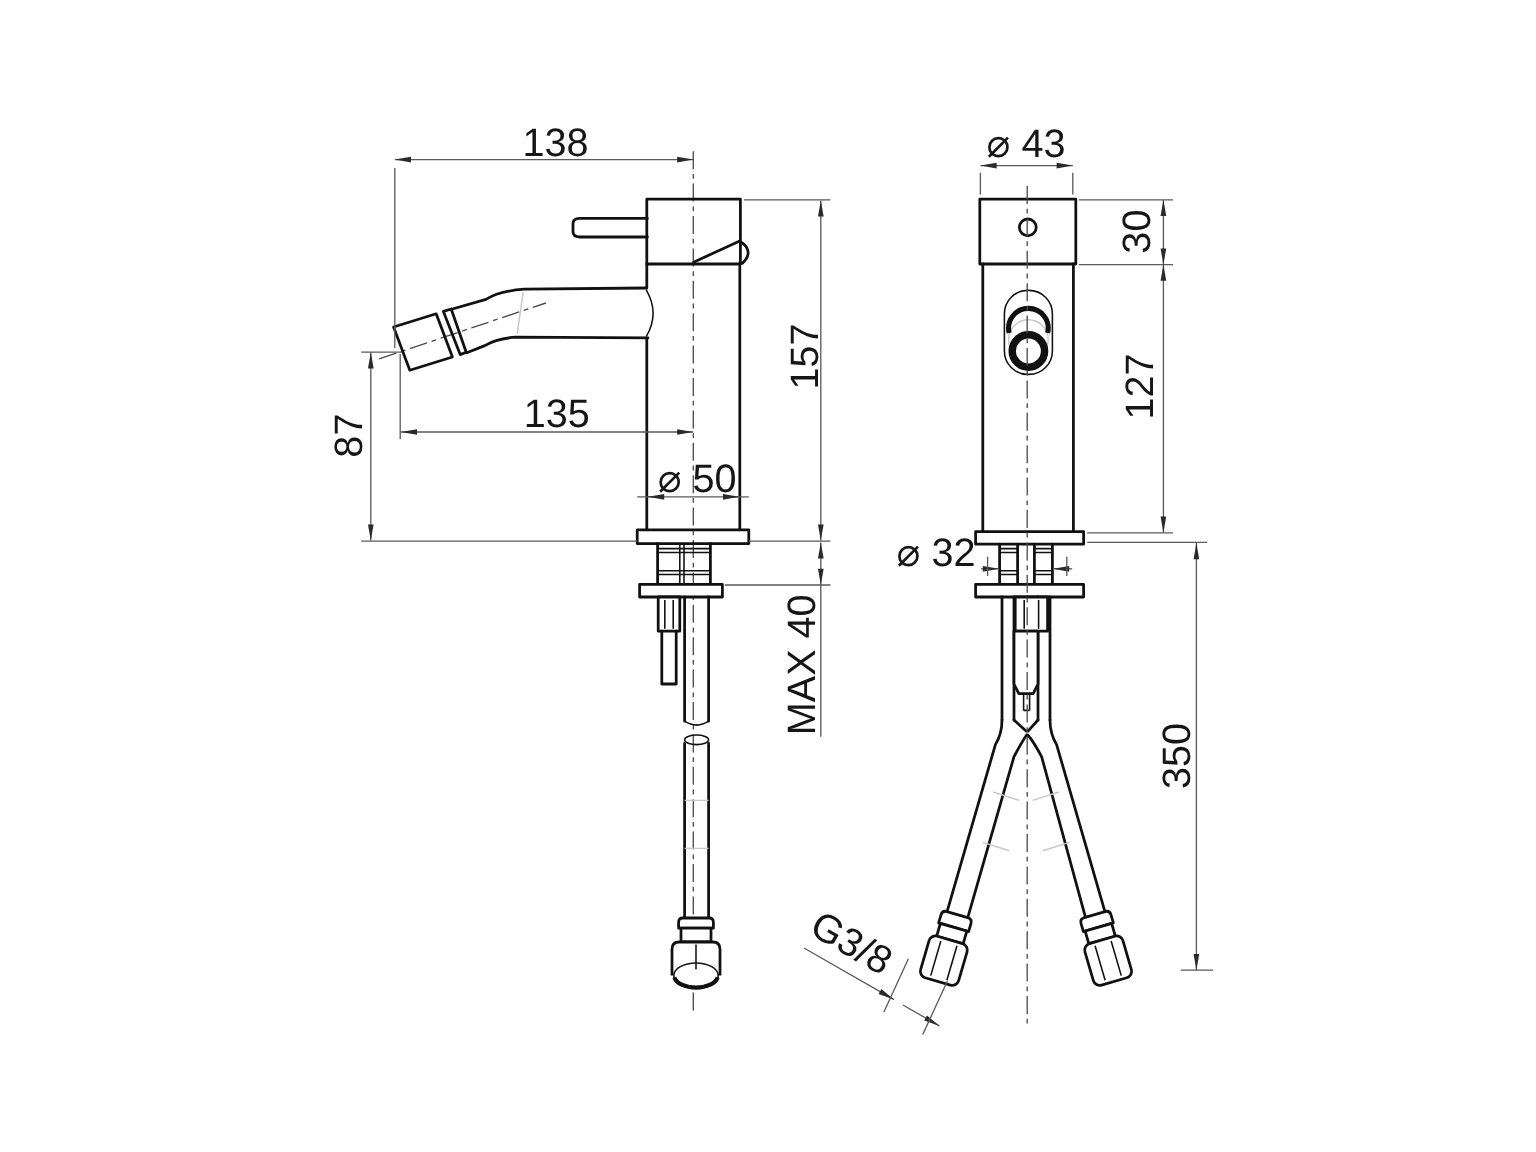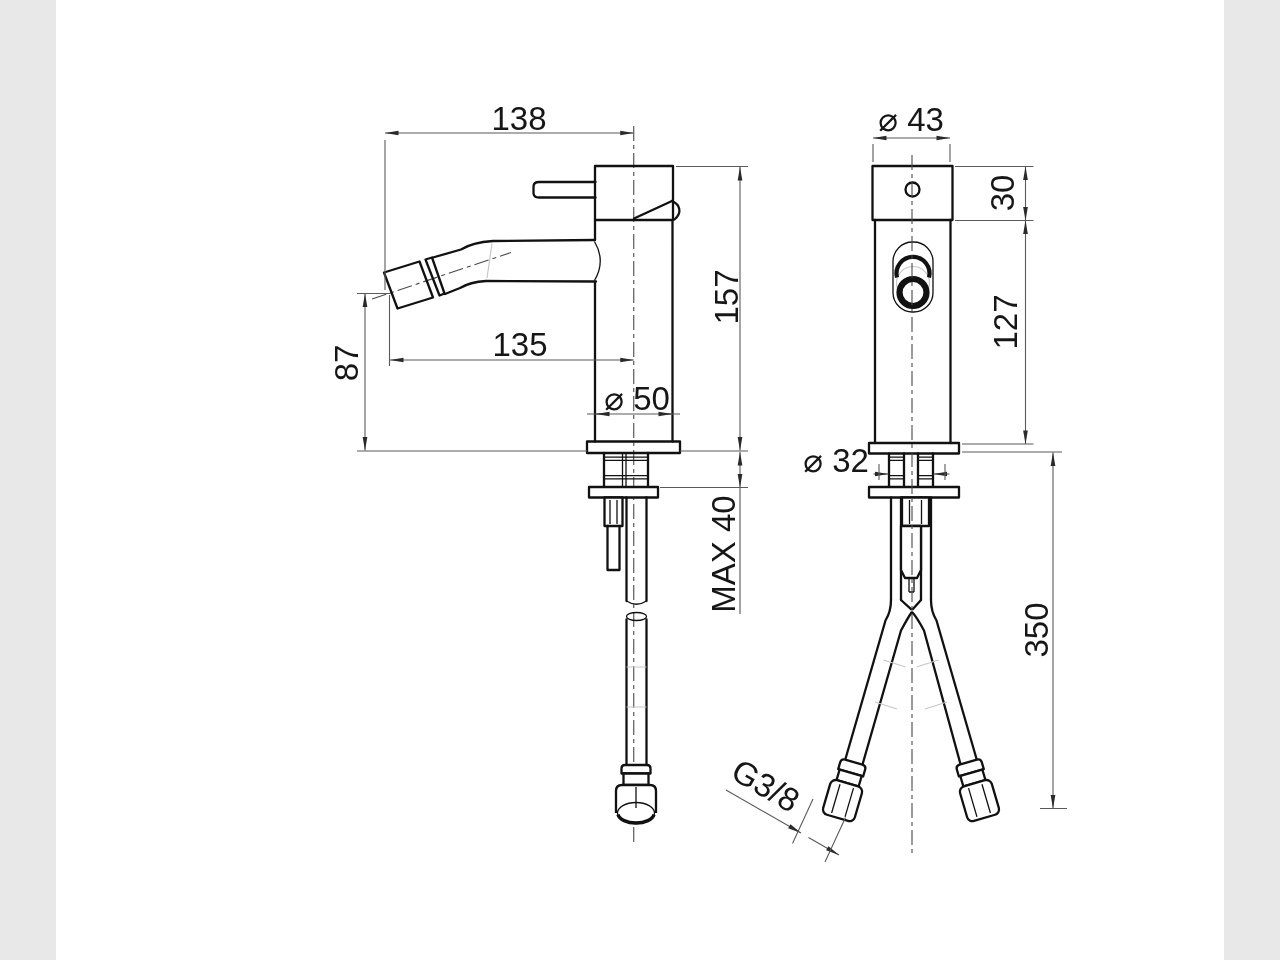--- a/index.html
+++ b/index.html
@@ -1,16 +1,16 @@
 <!DOCTYPE html>
 <html><head>
 <meta charset="utf-8">
 <style>
   html,body{margin:0;padding:0;background:#e8e8e8;}
-  .stage{width:1168px;height:960px;background:#ffffff;position:relative;margin:0 auto;
+  .stage{width:1280px;height:960px;background:#ffffff;position:relative;margin:0 auto;
          font-family:"Liberation Sans","DejaVu Sans",sans-serif;}
   svg{display:block}
   
   .ol  {stroke:#111;stroke-width:2.3;fill:none;stroke-linecap:round;stroke-linejoin:round}
   .olw {stroke:#111;stroke-width:2.3;fill:#fff;stroke-linejoin:round}
   .thin{stroke:#111;stroke-width:1.3;fill:none}
   .thk {stroke:#111;stroke-width:3.4;fill:none}
   
   .dim {stroke:#5a5a5a;stroke-width:1.1;fill:none}
   

